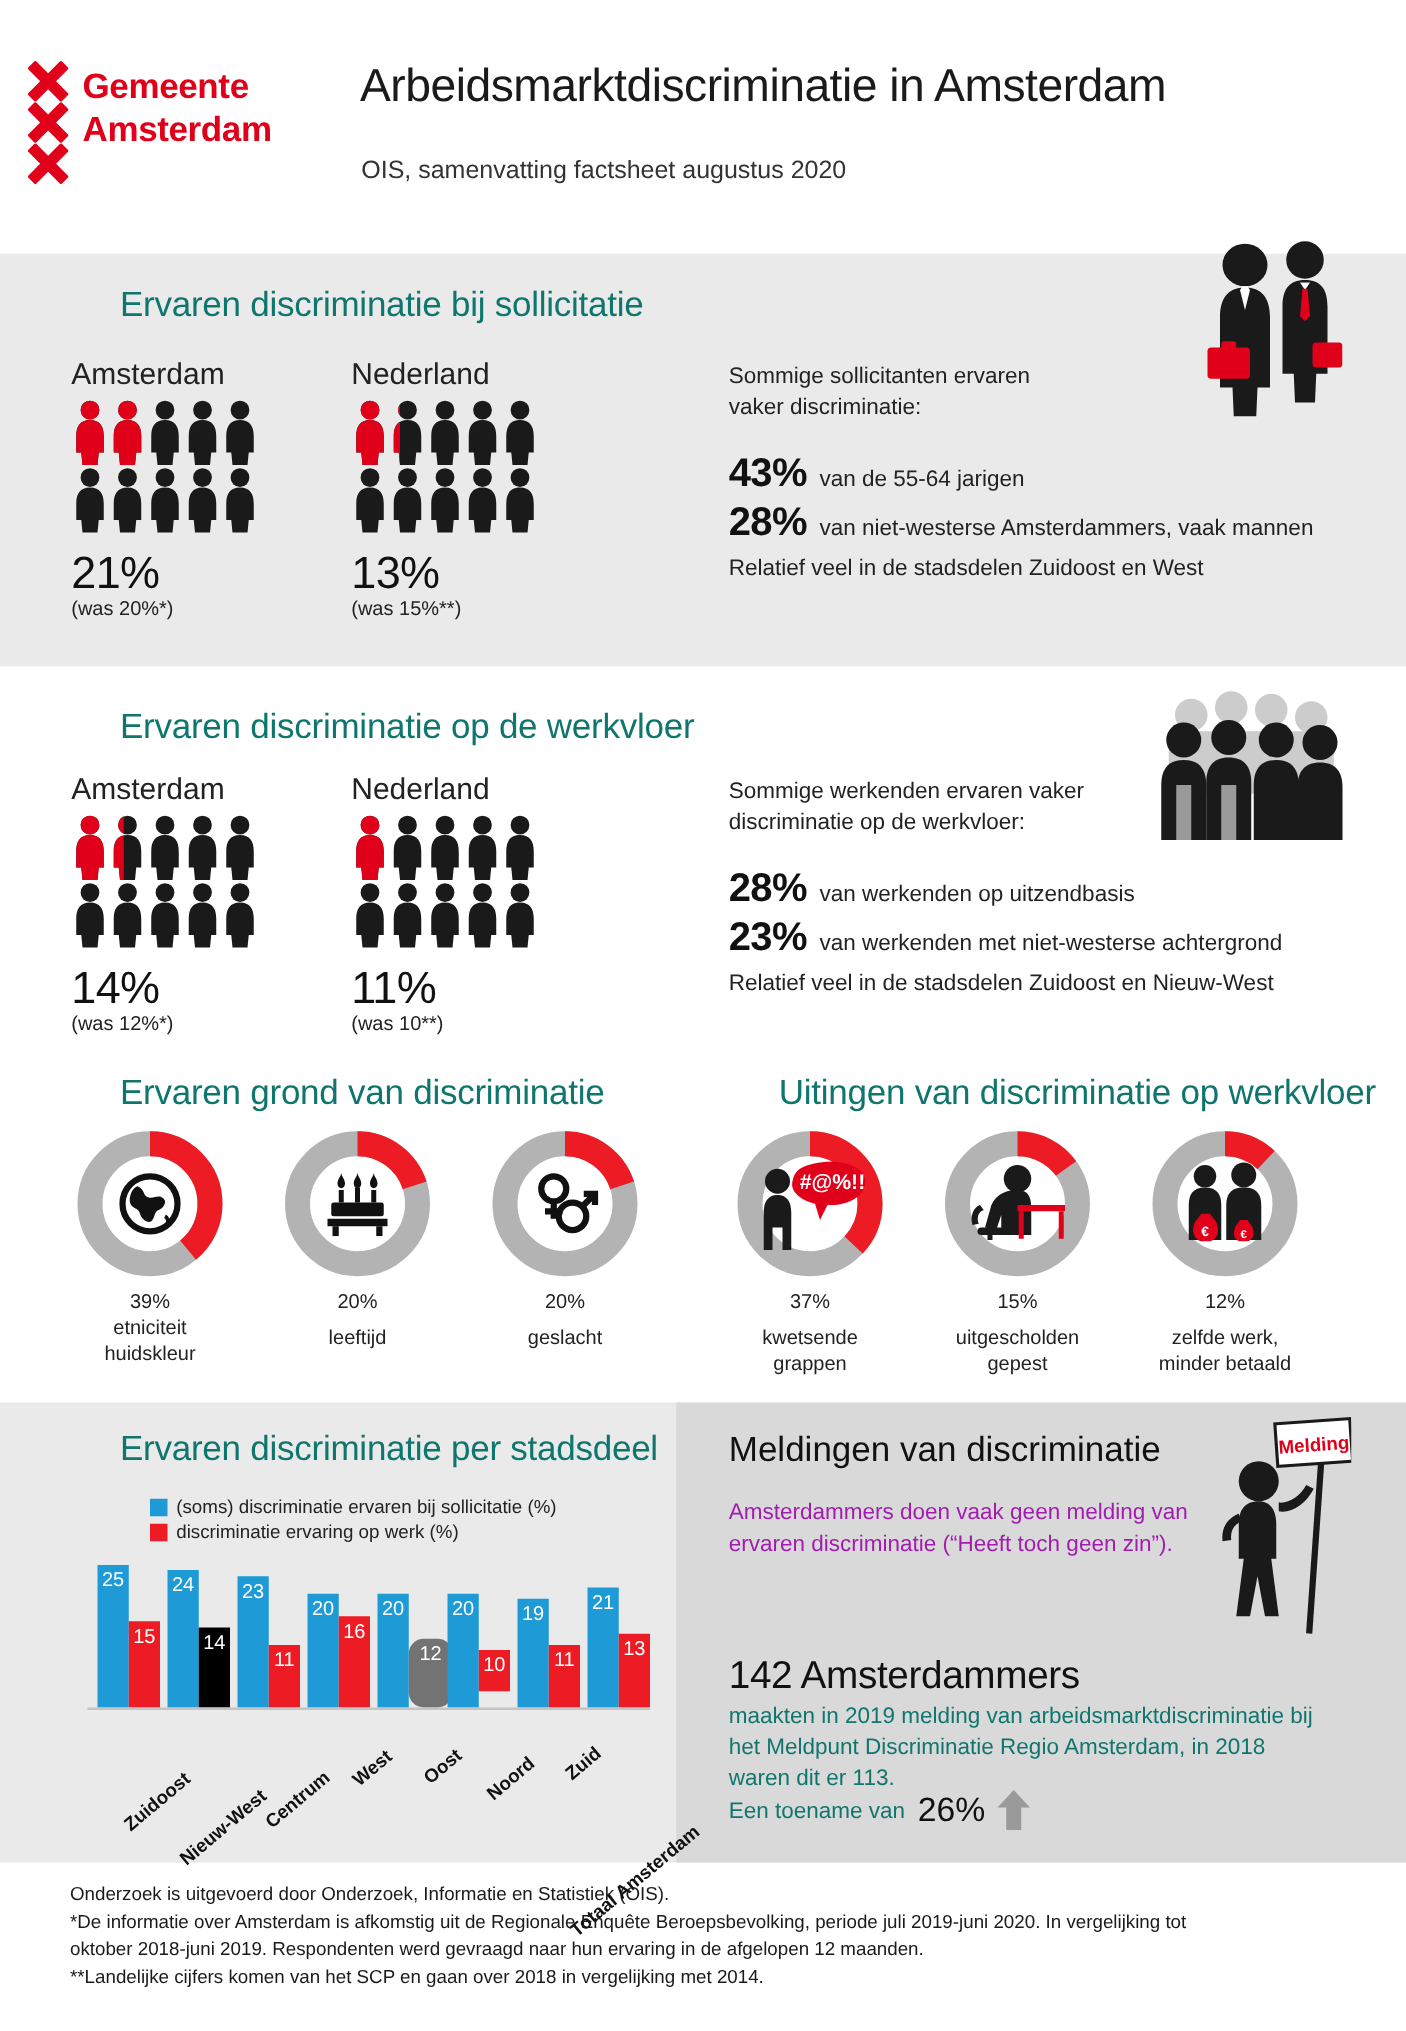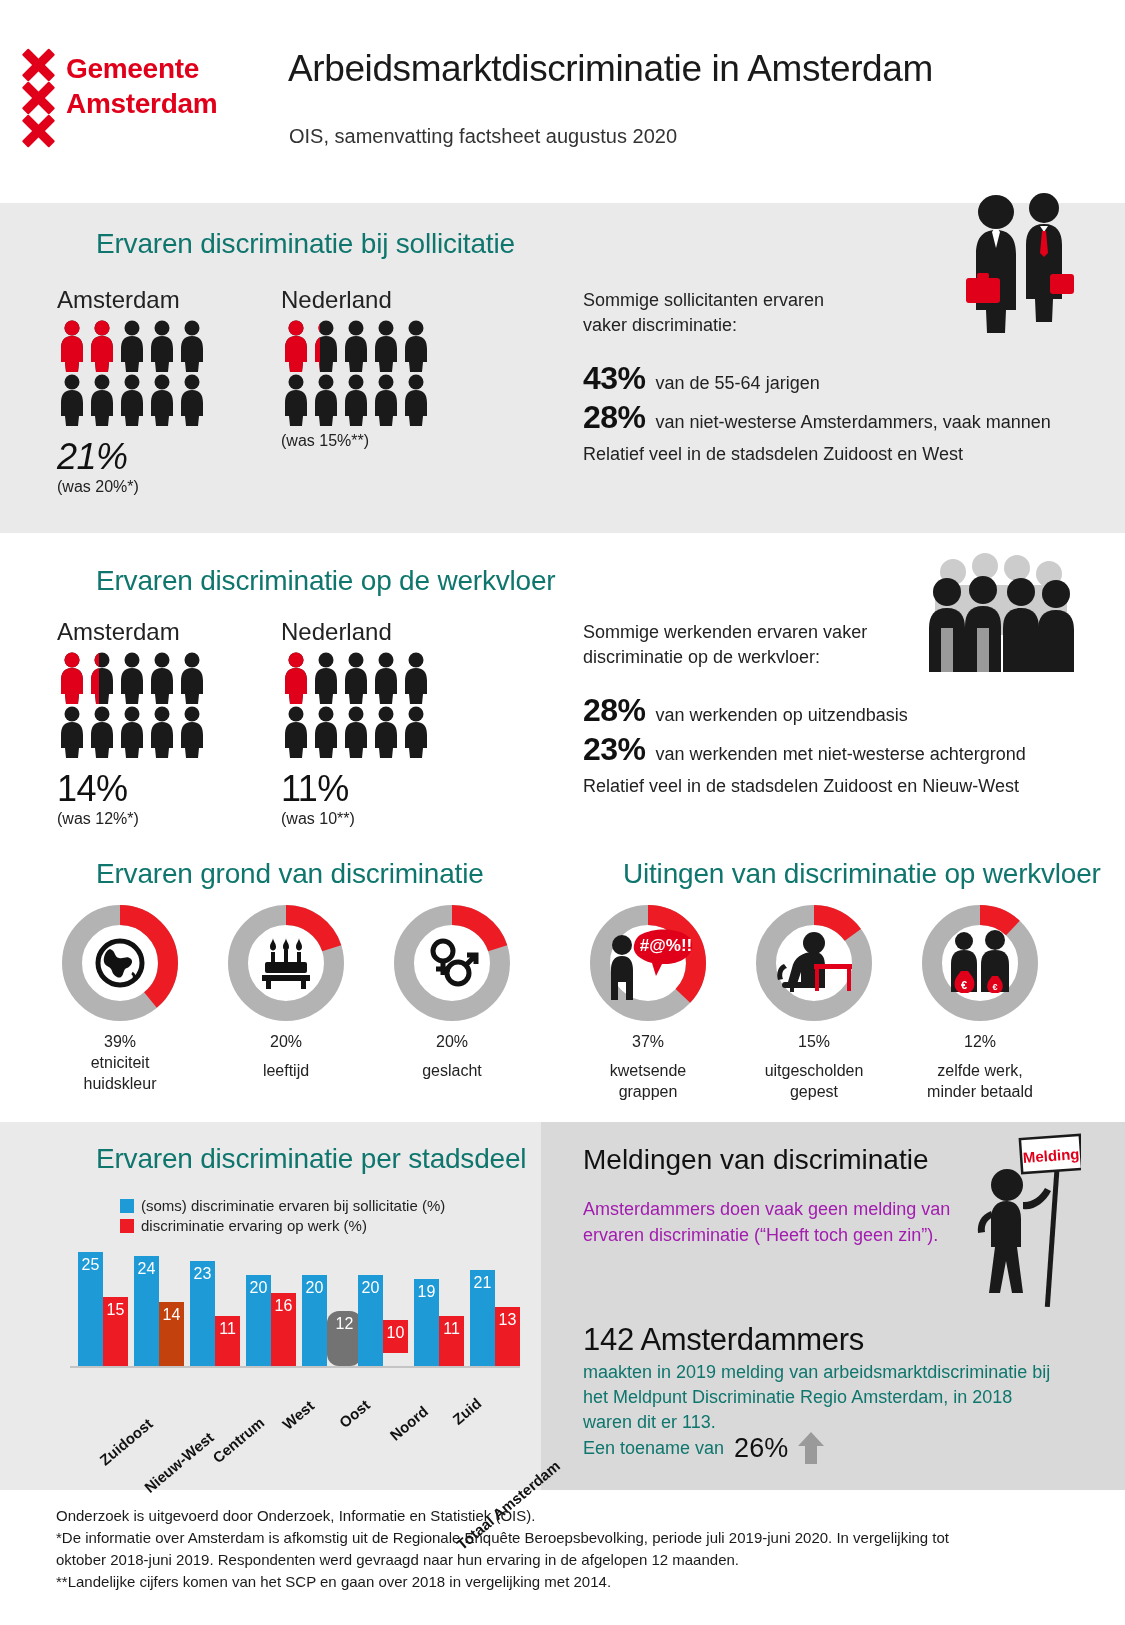--- a/index.html
+++ b/index.html
@@ -129,21 +129,21 @@
             <use href="#pp" x="90" y="54"></use>
             <use href="#pp" x="120" y="54"></use>
         </g>
         <g fill="#e1001a" clip-path="url(#c1)">
           <use href="#pp" x="0" y="0"></use>
             <use href="#pp" x="30" y="0"></use>
             <use href="#pp" x="60" y="0"></use>
         </g>
       </svg>
     </div>
-    <div class="bigpct" style="margin-top:4px;font-style:italic;">21%</div>
+    <div class="bigpct" style="margin-top:4px;">21%</div>
     <div class="waspct">(was 20%*)</div>
   </div>
 
   <div style="position:absolute;left:281px;top:286px;">
     <div class="picto-label">Nederland</div>
     <div style="margin-top:6px;">
       <svg width="180" height="108" viewBox="0 0 180 108">
         <defs>
             <clipPath id="c2">
               <rect x="0" y="0" width="39" height="54"></rect>
@@ -160,20 +160,21 @@
             <use href="#pp" x="60" y="54"></use>
             <use href="#pp" x="90" y="54"></use>
             <use href="#pp" x="120" y="54"></use>
         </g>
         <g fill="#e1001a" clip-path="url(#c2)">
           <use href="#pp" x="0" y="0"></use>
             <use href="#pp" x="30" y="0"></use>
         </g>
       </svg>
     </div>
+    <div class="bigpct" style="margin-top:4px;">13%</div>
     <div class="waspct">(was 15%**)</div>
   </div>
 
   <div style="position:absolute;left:583px;top:288px;width:480px;">
     <div class="lead" style="white-space:pre-line;">Sommige sollicitanten ervaren
 vaker discriminatie:</div>
     <div style="margin-top:22px;">
       <div class="statline">
         <span class="statnum">43%</span>
         <span class="stattxt">van de 55-64 jarigen</span>
@@ -477,21 +478,21 @@
   <div id="bars" style="position:absolute;left:78px;top:1238px;width:440px;height:130px;">
       <div class="bar" style="position: absolute; left: 0px; top: 14px; width: 25px; height: 114px; background: rgb(30, 154, 214);">
         <span style="top: 4px;">25</span>
       </div>
       <div class="bar" style="position: absolute; left: 25px; top: 59px; width: 25px; height: 69px; background: rgb(237, 28, 36);">
         <span style="top: 4px;">15</span>
       </div>
       <div class="bar" style="position: absolute; left: 56px; top: 18px; width: 25px; height: 110px; background: rgb(30, 154, 214);">
         <span style="top: 4px;">24</span>
       </div>
-      <div class="bar" style="position: absolute; left: 81px; top: 64px; width: 25px; height: 64px; background: #c2410c;">
+      <div class="bar" style="position: absolute; left: 81px; top: 64px; width: 25px; height: 64px; background: #000000;">
         <span style="top: 4px;">14</span>
       </div>
       <div class="bar" style="position: absolute; left: 112px; top: 23px; width: 25px; height: 105px; background: rgb(30, 154, 214);">
         <span style="top: 4px;">23</span>
       </div>
       <div class="bar" style="position: absolute; left: 137px; top: 78px; width: 25px; height: 50px; background: rgb(237, 28, 36);">
         <span style="top: 4px;">11</span>
       </div>
       <div class="bar" style="position: absolute; left: 168px; top: 37px; width: 25px; height: 91px; background: rgb(30, 154, 214);">
         <span style="top: 4px;">20</span>

